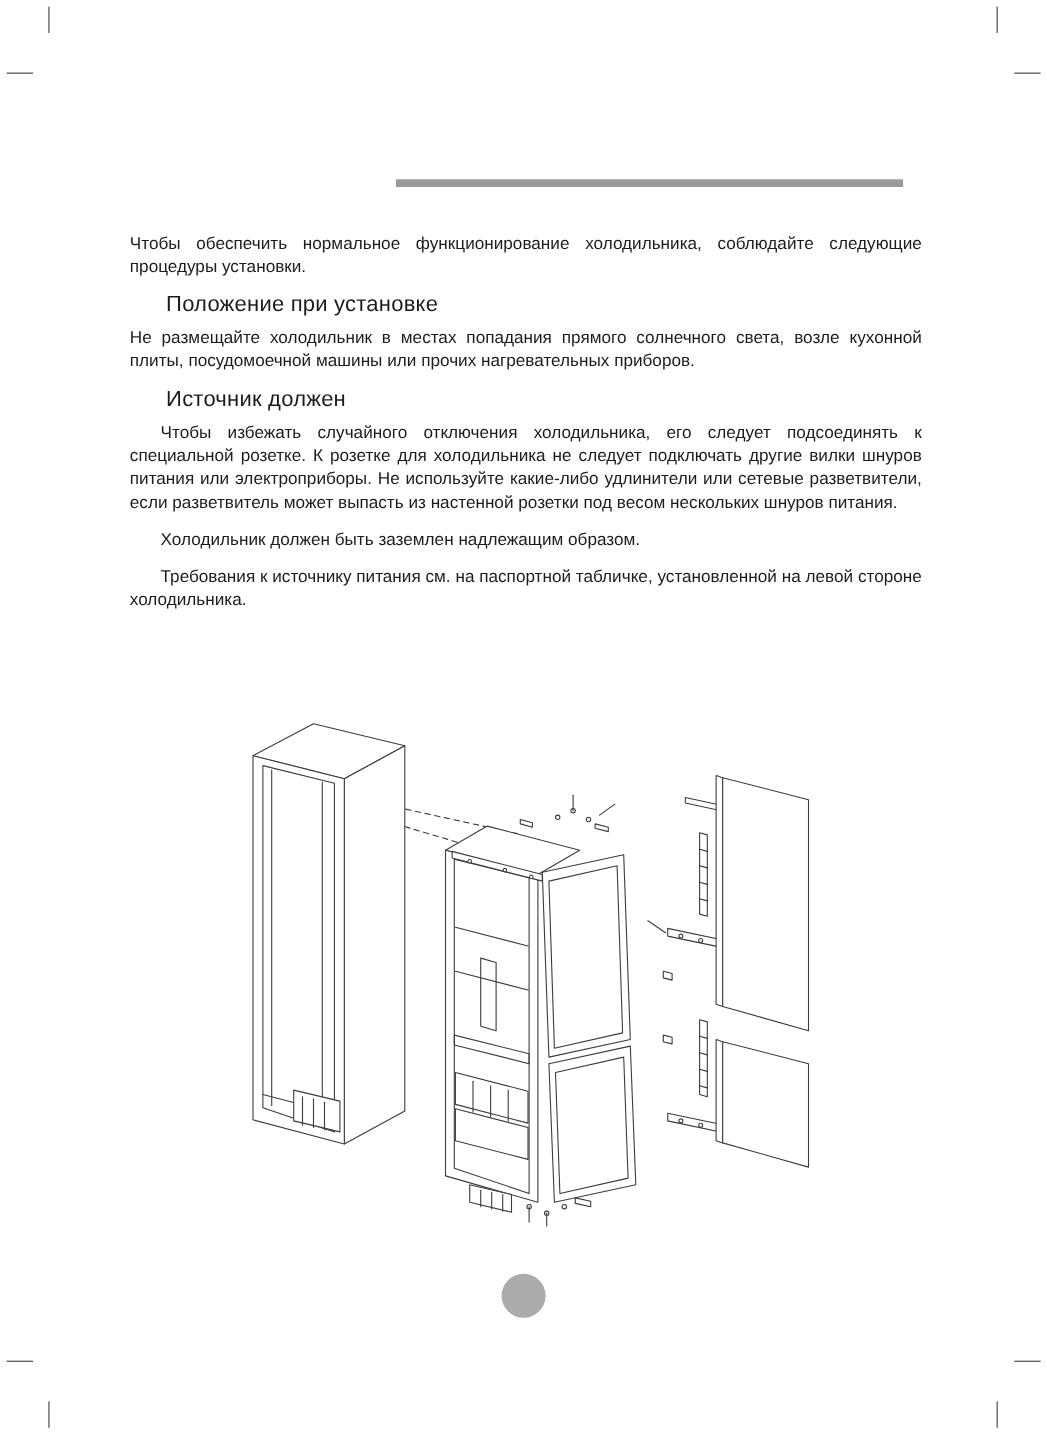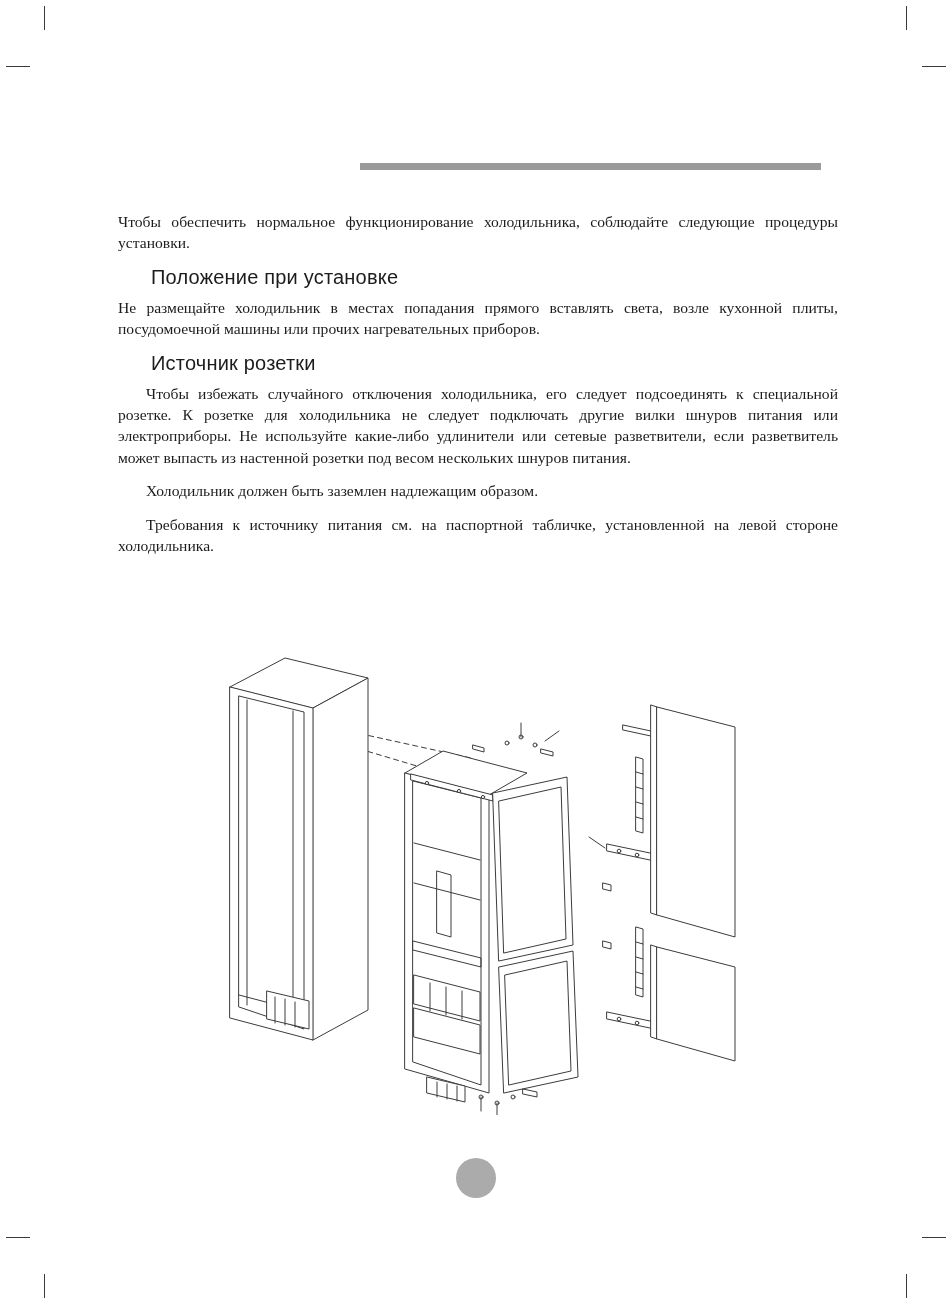--- a/index.html
+++ b/index.html
@@ -13,21 +13,21 @@
     width:952px;height:1304px;position:relative;background:#ffffff;overflow:hidden;
     font-family:"Liberation Sans","DejaVu Sans",sans-serif;color:var(--ink);
   }
   .crop{position:absolute;background:#3a3a3a;}
   .crop.v{width:1px;height:24px;}
   .crop.h{width:24px;height:1px;}
 
   .header-rule{position:absolute;left:360px;top:163px;width:461px;height:7px;background:var(--rule-color);}
 
   .text-col{position:absolute;left:118px;top:211px;width:720px;}
-  .para{font-size:15.6px;line-height:21.4px;text-align:justify;margin:0 0 12px 0;font-family:Liberation Serif, serif;}
+  .para{font-size:15.6px;line-height:21.4px;text-align:justify;margin:0 0 12px 0;}
   .para.indent{text-indent:28px;}
   .heading{font-size:20px;font-weight:400;margin:3px 0 8px 33px;letter-spacing:.2px;}
 
   .figure{position:absolute;left:175px;top:645px;width:630px;height:470px;}
   .figure svg{display:block;width:100%;height:100%;}
 
   .page-marker{position:absolute;left:456px;top:1158px;width:40px;height:40px;border-radius:50%;background:var(--marker-color);}
 </style>
 </head>
 <body>
@@ -40,23 +40,23 @@
 <div class="crop h" style="left:6px;top:1237px;"></div>
 <div class="crop v" style="left:906px;top:1274px;"></div>
 <div class="crop h" style="left:922px;top:1237px;"></div>
 
 <div class="header-rule"></div>
 
 <div class="text-col">
   <p class="para">Чтобы обеспечить нормальное функционирование холодильника, соблюдайте следующие процедуры установки.</p>
 
   <h2 class="heading">Положение при установке</h2>
-  <p class="para">Не размещайте холодильник в местах попадания прямого вставлять света, возле кухонной плиты, посудомоечной машины или прочих нагревательных приборов.</p>
+  <p class="para">Не размещайте холодильник в местах попадания прямого солнечного света, возле кухонной плиты, посудомоечной машины или прочих нагревательных приборов.</p>
 
-  <h2 class="heading">Источник розетки</h2>
+  <h2 class="heading">Источник должен</h2>
   <p class="para indent">Чтобы избежать случайного отключения холодильника, его следует подсоединять к специальной розетке. К розетке для холодильника не следует подключать другие вилки шнуров питания или электроприборы. Не используйте какие-либо удлинители или сетевые разветвители, если разветвитель может выпасть из настенной розетки под весом нескольких шнуров питания.</p>
   <p class="para indent">Холодильник должен быть заземлен надлежащим образом.</p>
   <p class="para indent">Требования к источнику питания см. на паспортной табличке, установленной на левой стороне холодильника.</p>
 </div>
 
 <div class="figure">
   <svg viewBox="0 0 630 470" aria-hidden="true">
     <g stroke="var(--line)" stroke-width="1" fill="none" stroke-linejoin="round" stroke-linecap="round">
 
       <g stroke-dasharray="5 4">

